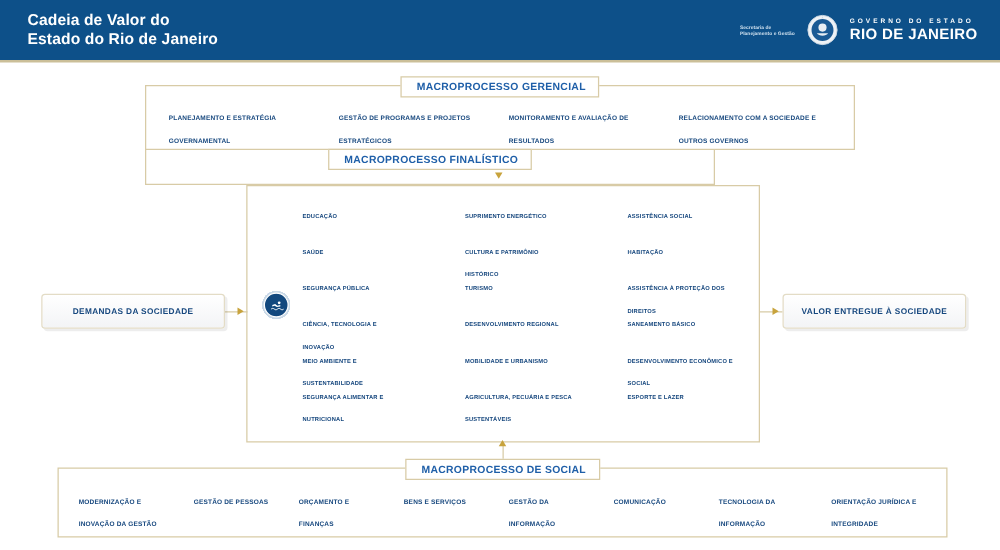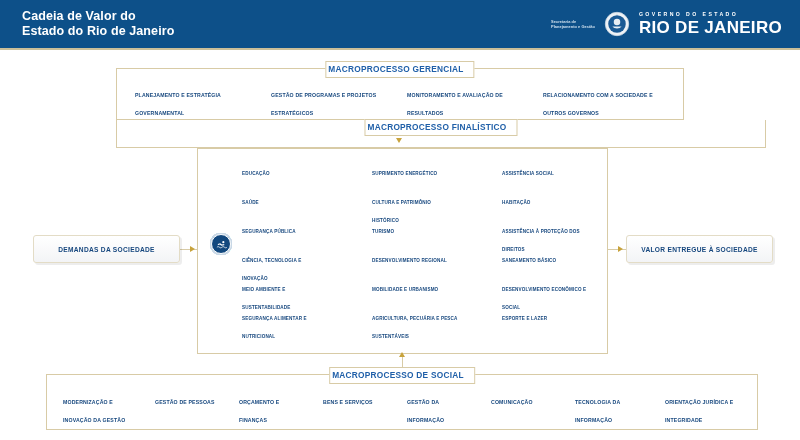--- a/index.html
+++ b/index.html
@@ -16,28 +16,28 @@
     position: absolute; left: 0; top: 0; width: 800px; height: 48px;
     background: #0d5089;
     display: flex; align-items: center; justify-content: space-between;
   }
   .header-title { margin-left: 22px; color:#ffffff; font-weight: bold; font-size: 12.5px; line-height: 15px; letter-spacing: .1px; }
   .header-right { display:flex; align-items:center; margin-right: 18px; gap: 9px; }
   .sec-label { color:#cfe0ee; font-size: 3.9px; line-height: 5px; font-weight: bold; letter-spacing:.05px; text-align:left; }
   .brasao { width: 26px; height: 26px; }
   .gov-block { color:#ffffff; line-height: 1; }
   .gov-small { font-size: 5.2px; letter-spacing: 2.4px; font-weight: bold; display:block; }
-  .gov-big { font-size: 17px; letter-spacing: .3px; font-weight: bold; display:block; margin-top: 1px; }
+  .gov-big { font-size: 12px; letter-spacing: .3px; font-weight: bold; display:block; margin-top: 1px; }
   .gold-rule { position:absolute; left:0; top:48px; width:800px; height:2px; background:#cbbf99; }
 
   
   .panel { position:absolute; border:1px solid #d8cba6; background:#ffffff; }
   .panel-title {
     position:absolute; top:-8px; left:50%; transform:translateX(-50%);
-    background:#ffffff; border:1px solid #d8cba6; padding:2px 10px 3px 2px;
+    background:#ffffff; border:1px solid #d8cba6; padding:2px 10px 3px 12px;
     color:#1f5fa8; font-weight:bold; font-size:8.3px; letter-spacing:.25px; white-space:nowrap;
   }
   .card-label { color:#16477e; font-weight:bold; font-size:5.1px; line-height:6.4px; letter-spacing:.15px; }
 
   
   .gcard { height:24px; padding:0 8px; }
   .gcard .card-label { font-size:5.2px; line-height:6.6px; }
 
   
   .fcard { height:21px; padding-left:22px; padding-right:4px; }
@@ -123,21 +123,21 @@
       </div>
       <div class="gcard" style="width:128px;">
         <span class="card-label">MONITORAMENTO E AVALIAÇÃO DE RESULTADOS</span>
       </div>
       <div class="gcard" style="width:140px;">
         <span class="card-label">RELACIONAMENTO COM A SOCIEDADE E OUTROS GOVERNOS</span>
       </div>
     </div>
   </div>
 
-  <div class="panel" style="left:116px; top:120px; width:650px; height:28px; border-top:none;">
+  <div class="panel" style="left:116px; top:120px; width:456px; height:28px; border-top:none;">
     <div class="panel-title" style="top:-1px;">MACROPROCESSO FINALÍSTICO</div>
   </div>
   <div class="arrow-down" style="left:396px; top:138px;"></div>
 
   <div class="panel" style="left:197px; top:148px; width:411px; height:206px;">
     <div style="position:absolute; left:22px; top:12px; width:372px; display:flex; justify-content:space-between;">
 
       <div style="width:112px; display:flex; flex-direction:column; gap:8px;">
         <div class="fcard">
           <span class="ficon">

